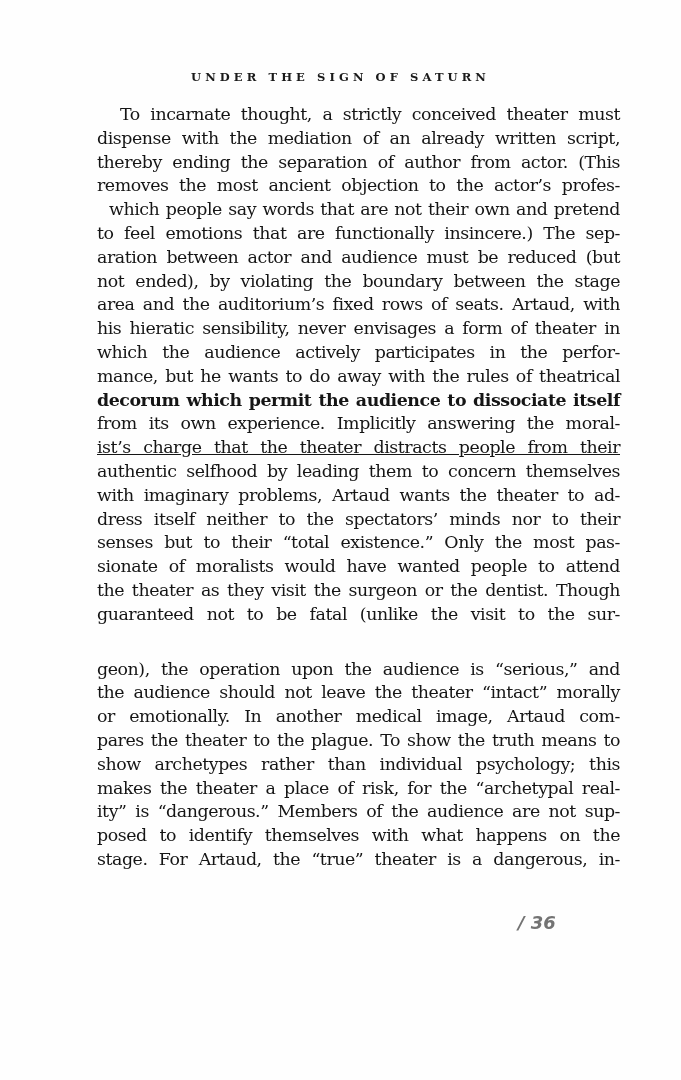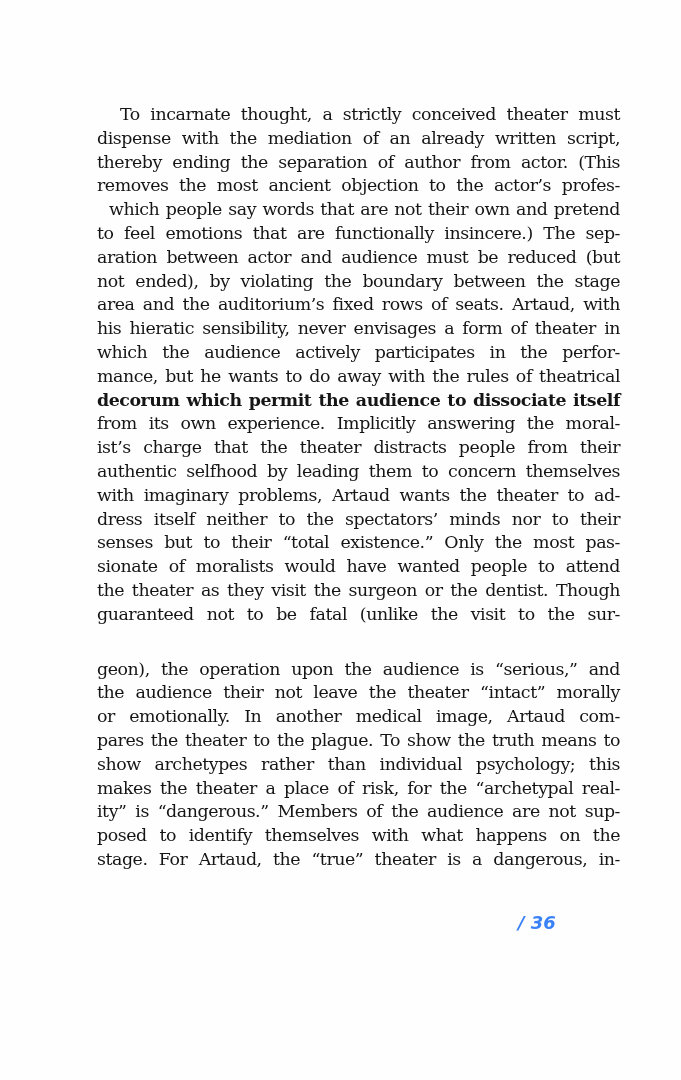--- a/index.html
+++ b/index.html
@@ -59,53 +59,54 @@
       text-align-last: justify;
     }
     .folio {
       position: absolute;
       top: 912px;
       left: 518px;
       font-family: "DejaVu Sans", sans-serif;
       font-style: italic;
       font-weight: bold;
       font-size: 18px;
-      color: #3b82f6;
+      color: #737373;
     }
   </style>
 </head>
 <body>
 
 <div class="page">
+  <div class="running-head">UNDER THE SIGN OF SATURN</div>
 
   <div class="body-text">
     <span class="line indent" style="display: block;">To incarnate thought, a strictly conceived theater must</span>
     <span class="line" style="display: block;">dispense with the mediation of an already written script,</span>
     <span class="line" style="display: block;">thereby ending the separation of author from actor. (This</span>
     <span class="line" style="display: block;">removes the most ancient objection to the actor’s profes-</span>
     <span class="line" style="display: block; margin-left: 12px;">which people say words that are not their own and pretend</span>
     <span class="line" style="display: block;">to feel emotions that are functionally insincere.) The sep-</span>
     <span class="line" style="display: block;">aration between actor and audience must be reduced (but</span>
     <span class="line" style="display: block;">not ended), by violating the boundary between the stage</span>
     <span class="line" style="display: block;">area and the auditorium’s fixed rows of seats. Artaud, with</span>
     <span class="line" style="display: block;">his hieratic sensibility, never envisages a form of theater in</span>
     <span class="line" style="display: block;">which the audience actively participates in the perfor-</span>
     <span class="line" style="display: block;">mance, but he wants to do away with the rules of theatrical</span>
     <span class="line" style="display: block; font-weight: bold;">decorum which permit the audience to dissociate itself</span>
     <span class="line" style="display: block;">from its own experience. Implicitly answering the moral-</span>
-    <span class="line" style="display: block;">ist’s charge that the theater distracts people from their</span>
+    <span class="line" style="display: block; text-decoration: underline;">ist’s charge that the theater distracts people from their</span>
     <span class="line" style="display: block;">authentic selfhood by leading them to concern themselves</span>
     <span class="line" style="display: block;">with imaginary problems, Artaud wants the theater to ad-</span>
     <span class="line" style="display: block;">dress itself neither to the spectators’ minds nor to their</span>
     <span class="line" style="display: block;">senses but to their “total existence.” Only the most pas-</span>
     <span class="line" style="display: block;">sionate of moralists would have wanted people to attend</span>
     <span class="line" style="display: block;">the theater as they visit the surgeon or the dentist. Though</span>
     <span class="line" style="display: block;">guaranteed not to be fatal (unlike the visit to the sur-</span>
     <span class="line" style="display: block; margin-top: 31px;">geon), the operation upon the audience is “serious,” and</span>
-    <span class="line" style="display: block;">the audience their not leave the theater “intact” morally</span>
+    <span class="line" style="display: block;">the audience should not leave the theater “intact” morally</span>
     <span class="line" style="display: block;">or emotionally. In another medical image, Artaud com-</span>
     <span class="line" style="display: block;">pares the theater to the plague. To show the truth means to</span>
     <span class="line" style="display: block;">show archetypes rather than individual psychology; this</span>
     <span class="line" style="display: block;">makes the theater a place of risk, for the “archetypal real-</span>
     <span class="line" style="display: block;">ity” is “dangerous.” Members of the audience are not sup-</span>
     <span class="line" style="display: block;">posed to identify themselves with what happens on the</span>
     <span class="line last" style="display: block;">stage. For Artaud, the “true” theater is a dangerous, in-</span>
   </div>
 
   <div class="folio">/ 36</div>

